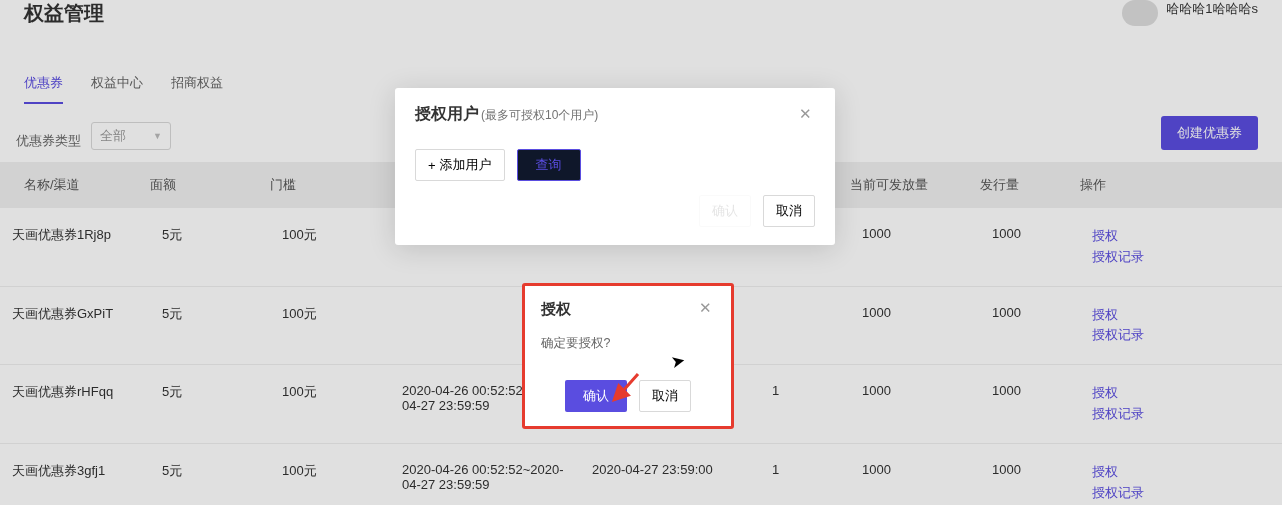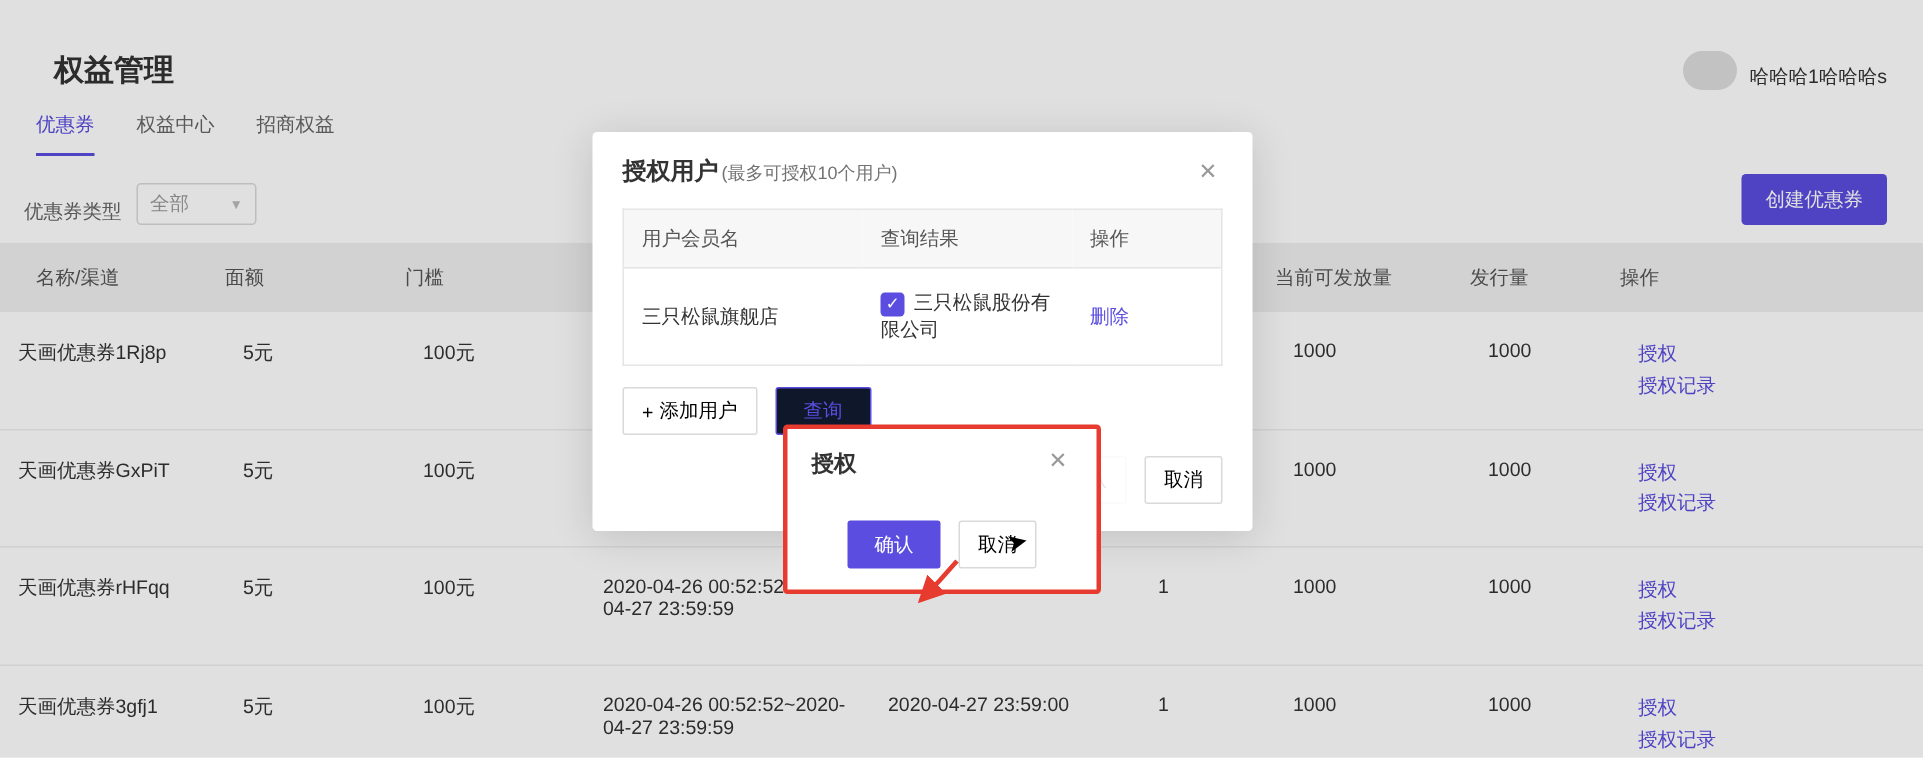--- a/index.html
+++ b/index.html
@@ -2,21 +2,21 @@
 <html><head>
 <meta charset="utf-8">
 <style>
 * { margin:0; padding:0; box-sizing:border-box; }
 body { font-family:"PingFang SC","Microsoft YaHei",sans-serif; font-size:13px; color:#333; background:#fff; width:1282px; height:505px; overflow:hidden; position:relative; }
 
 
 .scrim { position:absolute; inset:0; background:rgba(0,0,0,0.12); pointer-events:none; z-index:1; }
 
 
-.page-hdr { height:60px; display:flex; align-items:flex-end; padding:0 24px;margin-left:12px; }
+.page-hdr { height:60px; display:flex; align-items:flex-start; padding:0 24px; }
 .page-hdr h1 { font-size:20px; font-weight:600; }
 .page-hdr .sp { flex:1; }
 .avatar-blob { width:36px; height:26px; border-radius:14px; background:#ddd; margin-right:8px; }
 .user-disp { font-size:13px; color:#333; }
 
 
 .tabs { display:flex; gap:28px; padding:0 24px; height:44px; align-items:flex-end; }
 .tab { padding-bottom:10px; font-size:13px; color:#666; cursor:pointer; border-bottom:2px solid transparent; }
 .tab.active { color:#5a4de0; border-bottom-color:#5a4de0; }
 
@@ -169,57 +169,40 @@
 
 <div class="scrim"></div>
 
 <div class="modal1">
   <div class="m1-head">
     <h2>授权用户</h2>
     <span class="sub">(最多可授权10个用户)</span>
     <div class="sp"></div>
     <span class="close-x">✕</span>
   </div>
-  <table class="ut">
-    <thead>
-        <tr>
-      <th style="width:40%">用户会员名</th>
-      <th style="width:35%">查询结果</th>
-      <th>操作</th>
-    </tr>
-      </thead>
-    <tbody>
-        <tr>
-      <td>三只松鼠旗舰店</td>
-      <td>
-        <span class="chk">✓</span><span>三只松鼠股份有限公司</span>
-      </td>
-      <td><span class="del-link">删除</span></td>
-    </tr>
-      </tbody>
-  </table>
   <div class="m1-actions">
     <button class="btn-ghost">
       <span>+</span>
         <span>添加用户</span>
     </button>
     <button class="btn-outline">查询</button>
   </div>
   <div class="m1-footer">
     <button class="btn-ghost hidden-ok">确认</button>
     <button class="btn-ghost">取消</button>
   </div>
 </div>
 
 <div class="confirm">
   <div class="row1">
     <h3>授权</h3>
     <div class="sp"></div>
     <span class="close-x">✕</span>
   </div>
+  <div class="msg">确定要授权?</div>
   <div class="btns">
     <button class="btn-primary">确认</button>
     <button class="btn-ghost">取消</button>
   </div>
 </div>
 
 <svg class="arrow" viewBox="0 0 40 40">
   <defs>
       <marker id="ah" markerWidth="6" markerHeight="6" refX="5" refY="3" orient="auto">
         <path d="M0,0 L6,3 L0,6 Z" fill="#e63b2e"></path>

